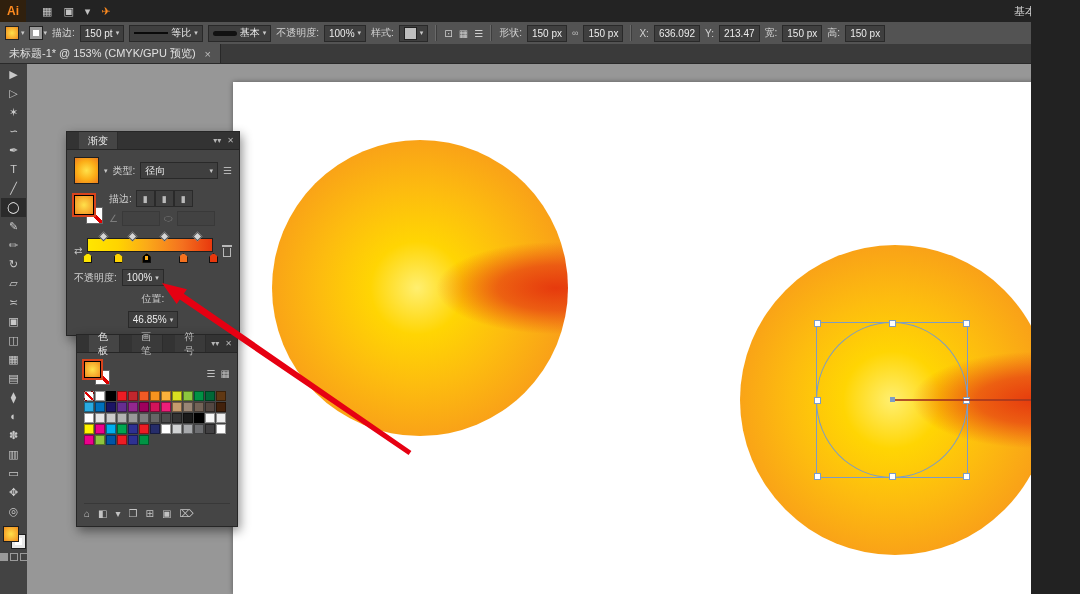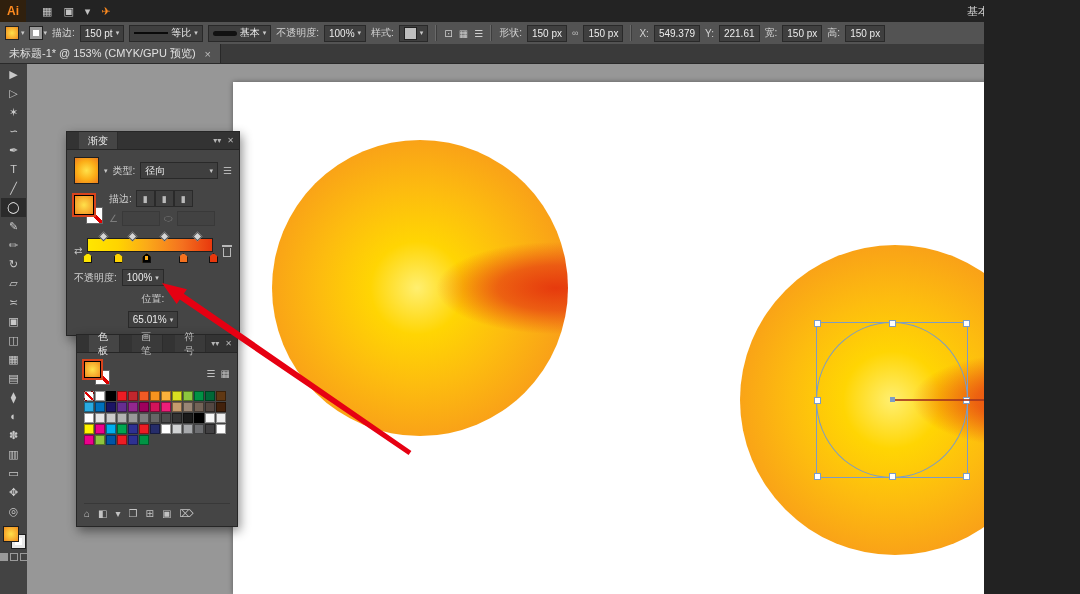--- a/index.html
+++ b/index.html
@@ -1,17 +1,17 @@
 <!DOCTYPE html>
 <html><head>
 <meta charset="utf-8">
 <style>
   html,body{margin:0;padding:0;background:#222;}
   .app{position:relative;width:984px;height:594px;background:#979797;overflow:hidden;
-       font-family:"Liberation Sans","DejaVu Sans",sans-serif;-webkit-font-smoothing:antialiased;}
+       font-family:"Liberation Sans","DejaVu Sans",sans-serif;padding-left:47px;-webkit-font-smoothing:antialiased;}
 
   
   .menubar{position:absolute;top:0;left:0;right:0;height:22px;background:#232323;display:flex;
            align-items:center;color:#d6d6d6;font-size:11px;z-index:15;}
   .ai-logo{width:26px;height:22px;background:#30200d;color:#ff8b1f;font-weight:bold;display:flex;
            align-items:center;justify-content:center;font-size:12px;}
   #menu-items{display:flex;}
   .menu-item{padding:0 8px;line-height:22px;cursor:default;}
   .menu-right{display:flex;gap:11px;align-items:center;margin-left:16px;color:#c2c2c2;font-size:11px;}
   .mr-icon{display:inline-block;}
@@ -195,25 +195,25 @@
     <span class="cfield" data-name="shape-width-field">
         <span data-name="shape-width-value">150 px</span>
       </span>
     <span class="chain" data-name="link-dimensions-icon">∞</span>
     <span class="cfield" data-name="shape-height-field">
         <span data-name="shape-height-value">150 px</span>
       </span>
     <span class="sep" data-name="divider"></span>
     <span class="clabel" data-name="x-label">X:</span>
     <span class="cfield" data-name="x-field">
-        <span data-name="x-value">549.379</span>
+        <span data-name="x-value">636.092</span>
       </span>
     <span class="clabel" data-name="y-label">Y:</span>
     <span class="cfield" data-name="y-field">
-        <span data-name="y-value">221.61</span>
+        <span data-name="y-value">213.47</span>
       </span>
     <span class="clabel" data-name="w-label">宽:</span>
     <span class="cfield" data-name="w-field">
         <span data-name="w-value">150 px</span>
       </span>
     <span class="clabel" data-name="h-label">高:</span>
     <span class="cfield" data-name="h-field">
         <span data-name="h-value">150 px</span>
       </span>
   </div>
@@ -341,21 +341,21 @@
       <div class="g-row">
         <span class="glabel" data-name="stop-opacity-label">不透明度:</span>
         <span class="cfield" data-name="stop-opacity-field">
             <span data-name="stop-opacity-value">100%</span>
             <span class="caret" data-name="chevron-down-icon">▾</span>
           </span>
       </div>
       <div class="g-row" style="margin-bottom:0;flex-direction:column;">
         <span class="glabel" data-name="stop-position-label">位置:</span>
         <span class="cfield" data-name="stop-position-field">
-            <span data-name="stop-position-value">65.01%</span>
+            <span data-name="stop-position-value">46.85%</span>
             <span class="caret" data-name="chevron-down-icon">▾</span>
           </span>
       </div>
     </div>
   </div>
 
   <div class="panel" id="swPanel" style="left:76px;top:334px;width:160px;" data-name="swatches-panel">
     <div class="panel-head" data-name="swatches-panel-header">
       <span id="swTabs" style="display:flex;" data-name="swatches-panel-tabs">
           <span class="panel-tab active" data-name="tab-swatches">色板</span>

